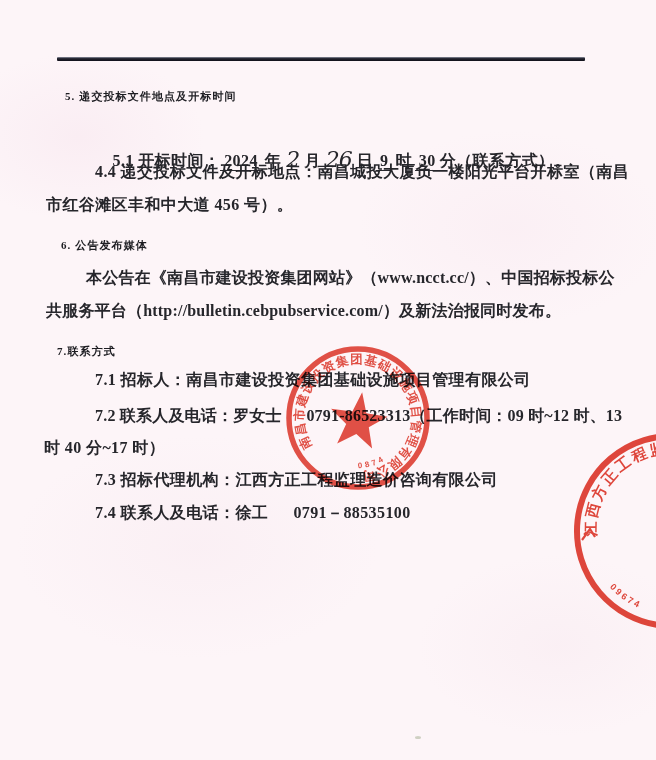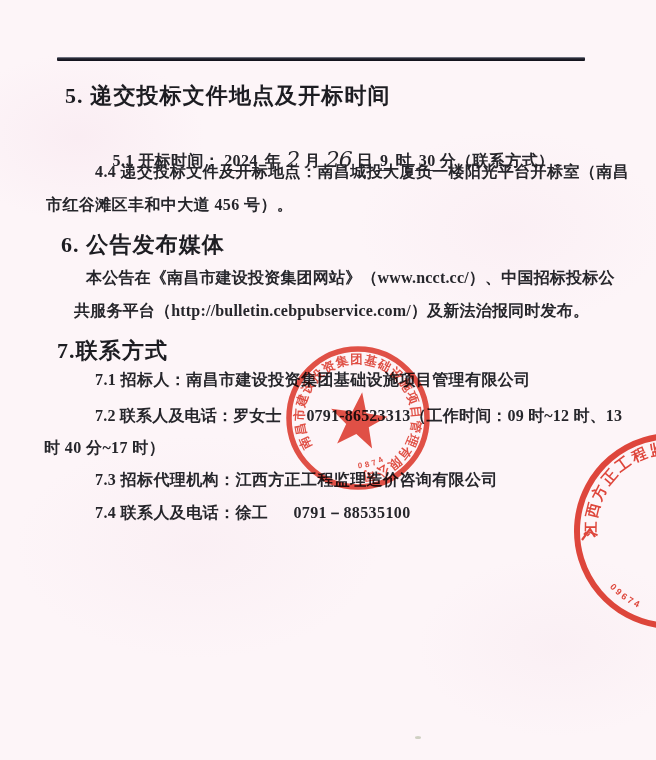--- a/index.html
+++ b/index.html
@@ -12,21 +12,21 @@
       radial-gradient(260px 160px at 30% 72%, rgba(236,208,222,.15), transparent 70%),
       radial-gradient(200px 130px at 85% 85%, rgba(238,214,226,.18), transparent 70%),
       #fdf5f8;
     font-family:"Liberation Serif","DejaVu Serif",serif;
     color:#26262b;
   }
   .line{
     position:absolute;white-space:pre;
     font-size:16px;font-weight:700;letter-spacing:.4px;line-height:20px;
   }
-  .heading{font-size:22px;font-weight:900;letter-spacing:1.1px;color:#1d1d22;}
+  .heading{font-size:11px;font-weight:900;letter-spacing:1.1px;color:#1d1d22;}
   .rule{
     position:absolute;left:57px;top:57px;width:528px;height:4px;border-radius:1px;
     background:linear-gradient(180deg,#8f93a2 0%,#23232e 40%,#10101a 100%);
   }
   .u{border-bottom:1.6px solid #2a2a30;padding:0 4px 1px 4px;}
   .unit{margin:0 3px;}
   .hand{
     font-family:"DejaVu Serif",serif;font-style:italic;font-weight:500;
     font-size:22px;letter-spacing:-1px;position:relative;top:1px;padding:0 2px;
   }
@@ -45,21 +45,21 @@
 
   <div class="line" style="left:95px;top:129px;">
     <span>5.1 开标时间：</span><span class="u">2024</span><span class="unit">年</span><span class="hand">2</span><span class="unit">月</span><span class="hand">26</span><span class="unit">日</span><span class="u">9</span><span class="unit">时</span><span class="u">30</span><span>分（联系方式）。</span>
   </div>
 
   <div class="line" style="left:95px;top:162px;">4.4 递交投标文件及开标地点：南昌城投大厦负一楼阳光平台开标室（南昌</div>
   <div class="line" style="left:46px;top:195px;">市红谷滩区丰和中大道 456 号）。</div>
 
   <div class="line heading" style="left:61px;top:235px;">6. 公告发布媒体</div>
   <div class="line" style="left:86px;top:268px;letter-spacing:.2px;">本公告在《南昌市建设投资集团网站》（www.ncct.cc/）、中国招标投标公</div>
-  <div class="line" style="left:46px;top:301px;letter-spacing:.2px;margin-left:28px;">共服务平台（http://bulletin.cebpubservice.com/）及新法治报同时发布。</div>
+  <div class="line" style="left:46px;top:301px;letter-spacing:.2px;">共服务平台（http://bulletin.cebpubservice.com/）及新法治报同时发布。</div>
 
   <div class="line heading" style="left:57px;top:341px;">7.联系方式</div>
   <div class="line" style="left:95px;top:370px;">7.1 招标人：南昌市建设投资集团基础设施项目管理有限公司</div>
   <div class="line" style="left:95px;top:406px;letter-spacing:.2px;">7.2 联系人及电话：罗女士　  0791-86523313（工作时间：09 时~12 时、13</div>
   <div class="line" style="left:44px;top:438px;">时 40 分~17 时）</div>
   <div class="line" style="left:95px;top:470px;">7.3 招标代理机构：江西方正工程监理造价咨询有限公司</div>
   <div class="line" style="left:95px;top:503px;">7.4 联系人及电话：徐工　  0791－88535100</div>
 
   <svg class="seal" style="left:278px;top:338px;opacity:.85;" width="160" height="160" viewBox="0 0 160 160">
     <circle cx="80" cy="80" r="69" fill="none" stroke="#dd3527" stroke-width="5.5"></circle>

